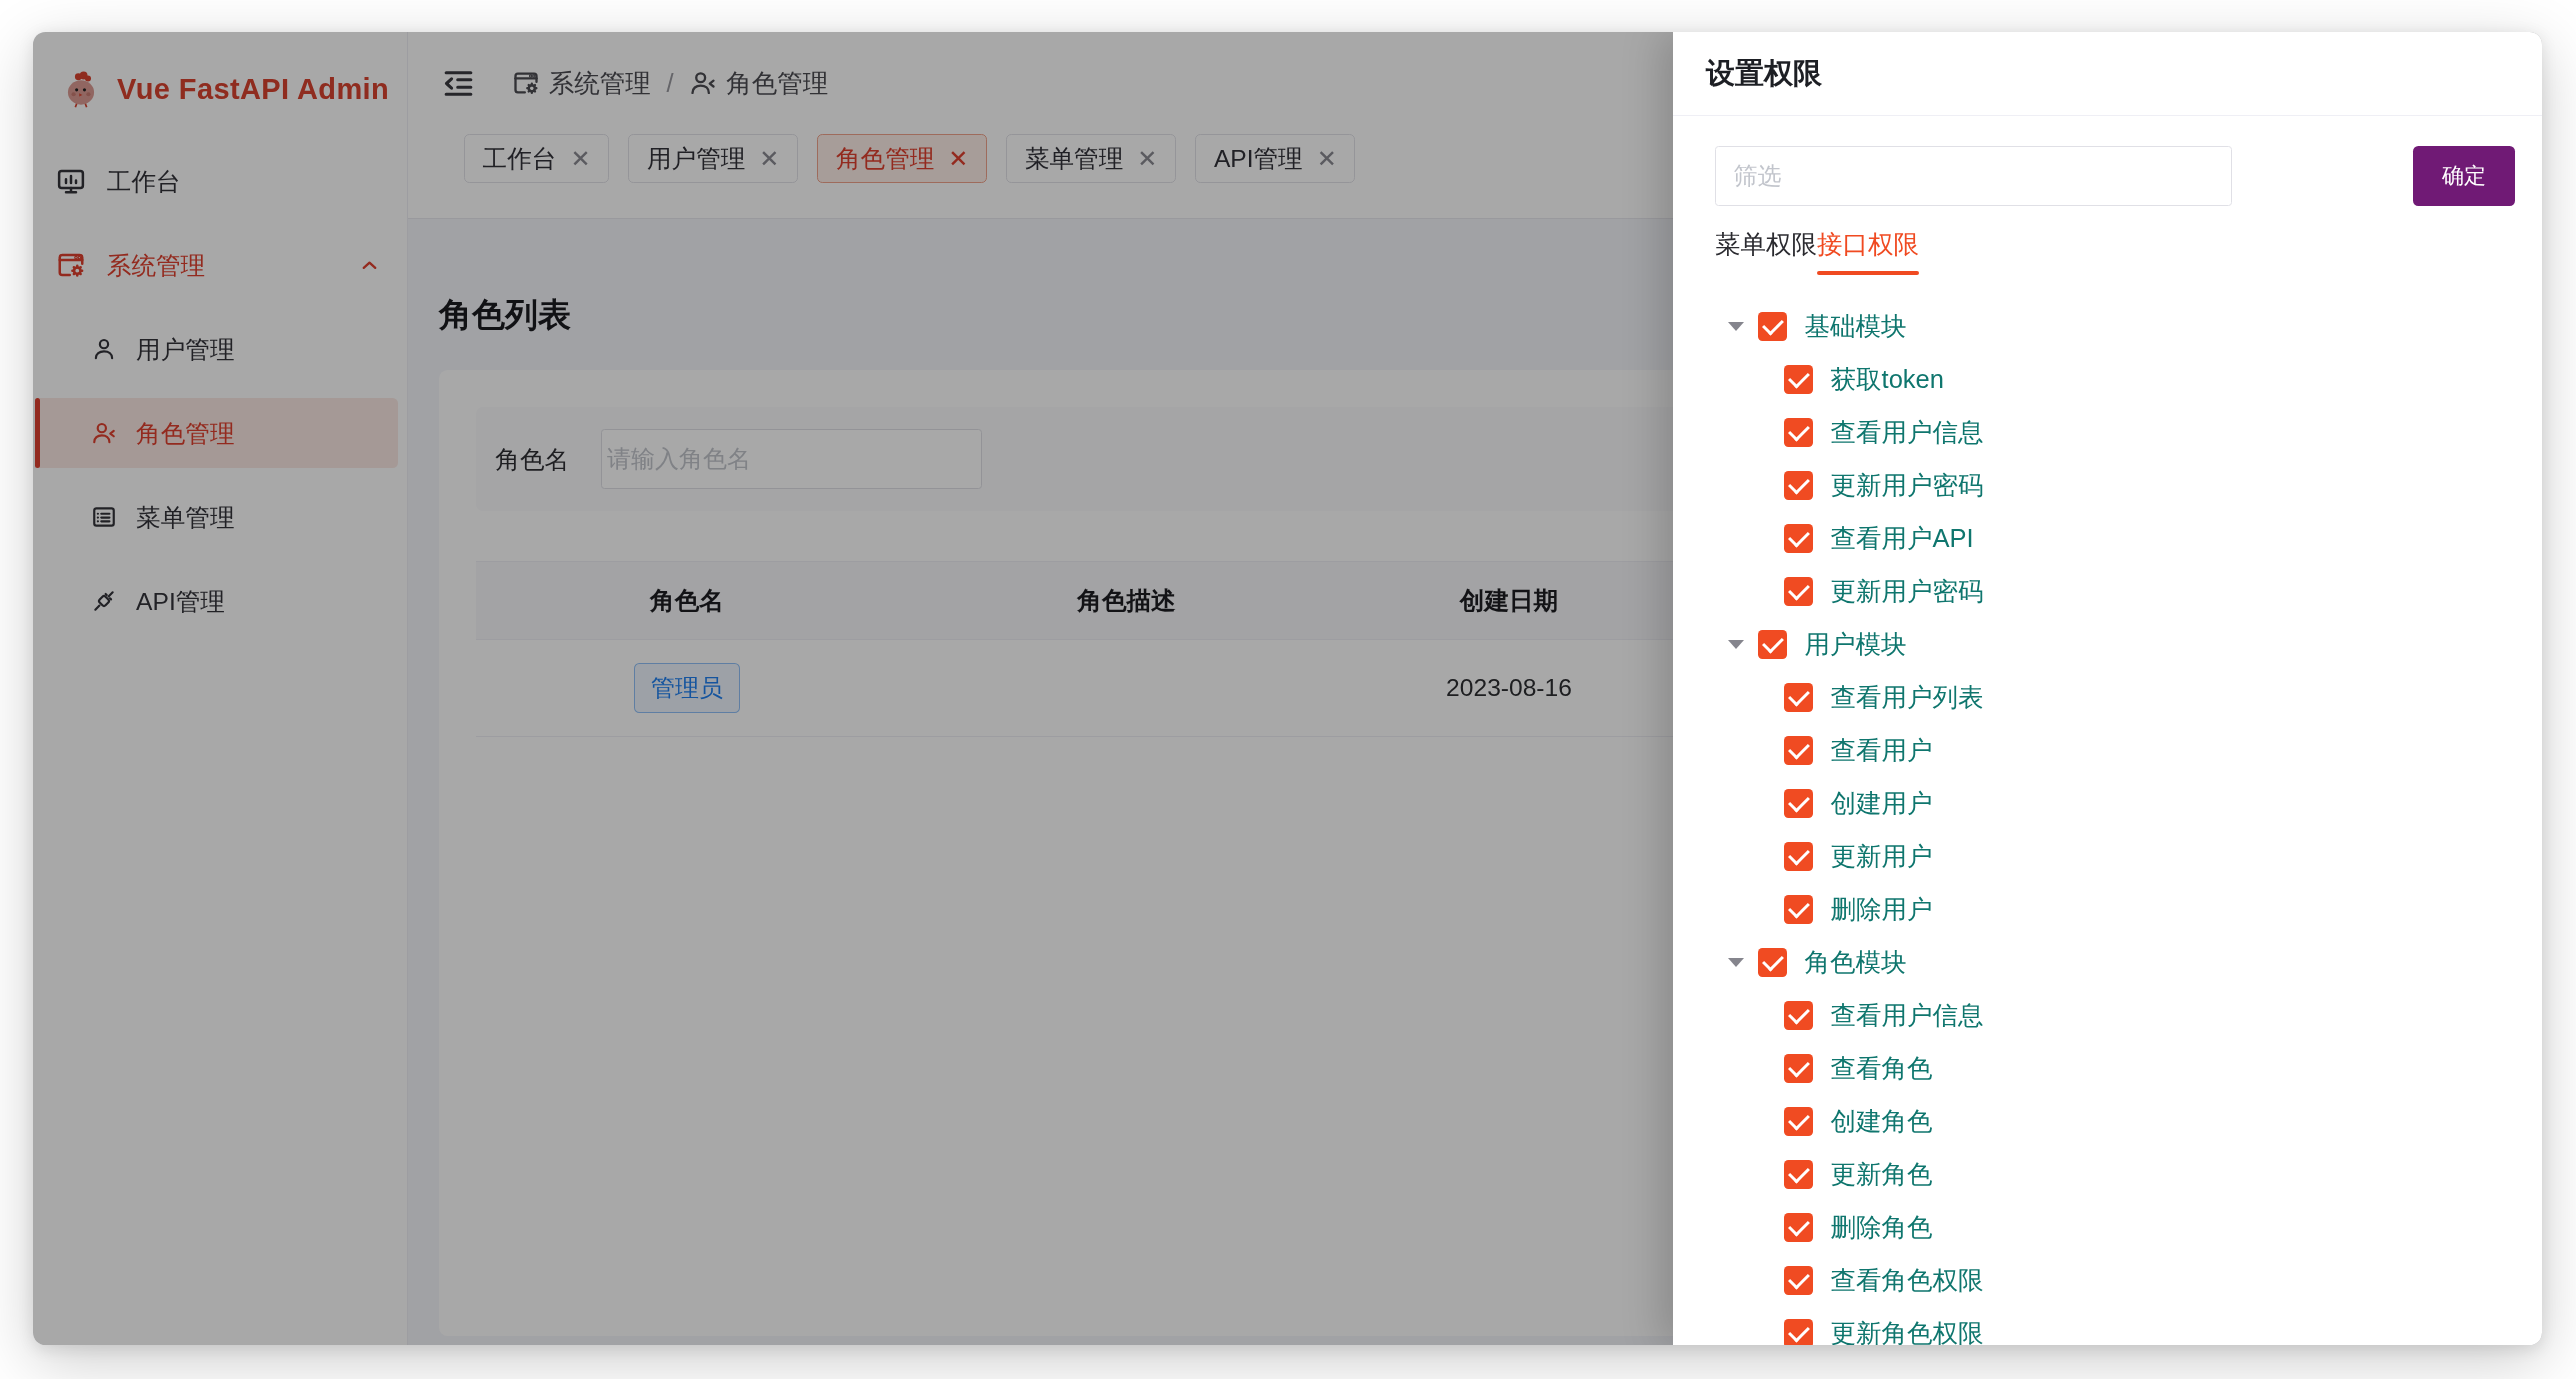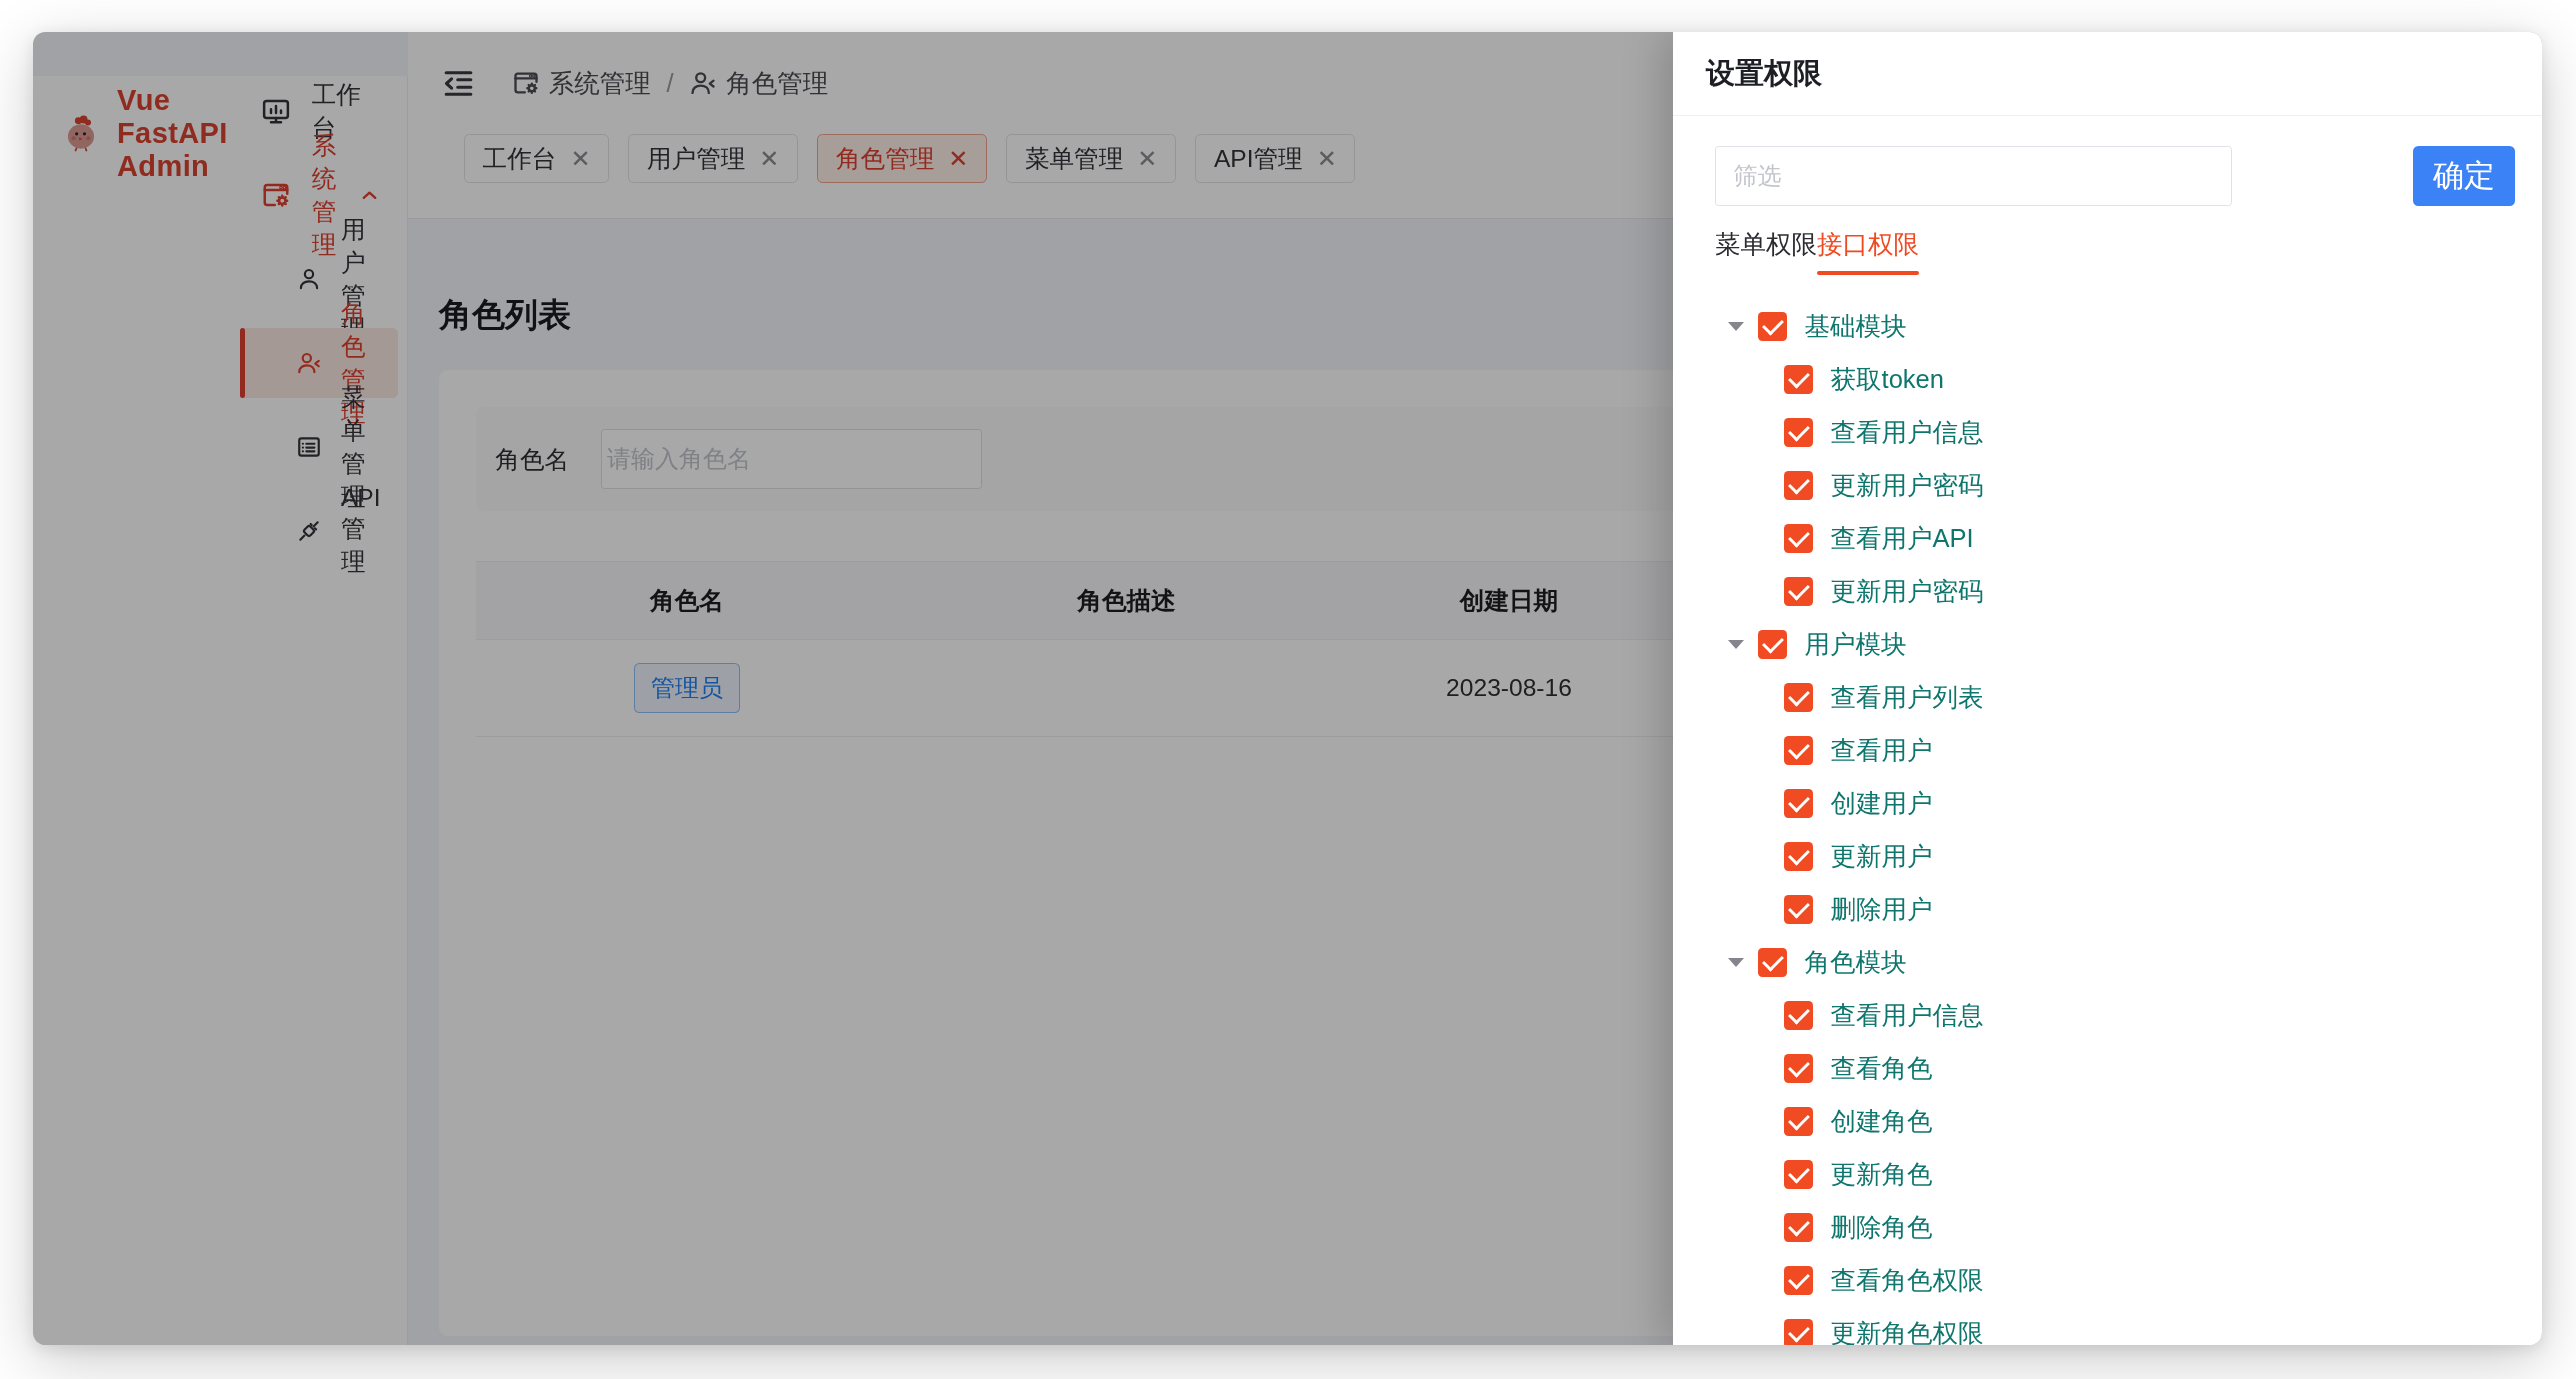--- a/index.html
+++ b/index.html
@@ -6,21 +6,21 @@
   html,body { width:2576px; height:1379px; overflow:hidden;
     font-family:"Liberation Sans","DejaVu Sans",sans-serif; background:#ffffff; }
 
   
   .app-window { position:absolute; left:33px; top:32px; width:2509px; height:1313px;
     border-radius:12.3px; overflow:hidden; background:#f5f6fb; display:flex;
     box-shadow:0 16px 62px rgba(0,0,0,.20), 0 3.5px 16px rgba(0,0,0,.10); }
 
   
   .sidebar { width:375px; flex-shrink:0; background:#fff; border-right:0.9px solid #efeff5;
-    display:flex; flex-direction:row;margin-top:44px; }
+    display:flex; flex-direction:column; }
   .logo { height:114px; display:flex; align-items:center; padding-left:28px; gap:16px; }
   .logo-title { font-size:29px; font-weight:700; color:#d9432f; letter-spacing:0.4px; }
   .menu { padding:0 8.8px 0 1.8px; }
   .menu-item { position:relative; height:70px; border-radius:5.3px; display:flex; align-items:center;
     padding:0 17.6px 0 21px; margin-bottom:14px; font-size:24.6px; color:#34343b; cursor:pointer; }
   .menu-item .mi-icon { width:30px; height:30px; margin-right:21px; flex-shrink:0; }
   .menu-item.sub { padding-left:56px; }
   .menu-item.sub .mi-icon { width:26px; height:26px; margin-right:19.3px; }
   .menu-item.group-open { color:#e0412f; }
   .menu-item.active { background:#fbe9e4; color:#e0412f; }
@@ -75,22 +75,22 @@
   .drawer { position:absolute; top:0; right:0; bottom:0; width:869px; background:#fff; z-index:50;
     box-shadow:-12.3px 0 39px rgba(0,0,0,.18); display:flex; flex-direction:column; }
   .drawer-header { height:84px; flex-shrink:0; border-bottom:0.9px solid #efeff5; display:flex;
     align-items:center; padding:0 33px; font-size:29px; font-weight:700; color:#1d1f24; }
   .drawer-body { flex:1; padding:30px 27px 0 42px; overflow:hidden; }
   .filter-row { display:flex; justify-content:space-between; align-items:center; }
   .filter-input { width:517px; height:60px; border:0.9px solid #e0e0e6; border-radius:3.5px;
     font-size:24px; padding:0 17.6px; color:#333; outline:none;
     font-family:"Liberation Sans","DejaVu Sans",sans-serif; }
   .filter-input::placeholder { color:#c2c5cc; }
-  .confirm-btn { width:102px; height:60px; background:#3b82f6; border:none; border-radius:5.3px;
-    color:#fff; font-size:31px; cursor:pointer;
+  .confirm-btn { width:102px; height:60px; background:#701a75; border:none; border-radius:5.3px;
+    color:#fff; font-size:22px; cursor:pointer;
     font-family:"Liberation Sans","DejaVu Sans",sans-serif; }
   .perm-tabs { display:flex; margin-top:21px; }
   .perm-tab { font-size:25.5px; color:#2b2b30; cursor:pointer; padding-bottom:5.3px; }
   .perm-tab.active { color:#f04a21; }
   .perm-tab.active::after { content:""; display:block; height:4.4px; border-radius:2.6px;
     background:#f04a21; margin-top:8.8px; }
 
   .tree { margin-top:19.3px; }
   .tree-row { height:53px; display:flex; align-items:center; font-size:25.5px; color:#0f766e; }
   .tree-row.parent { padding-left:13px; }

